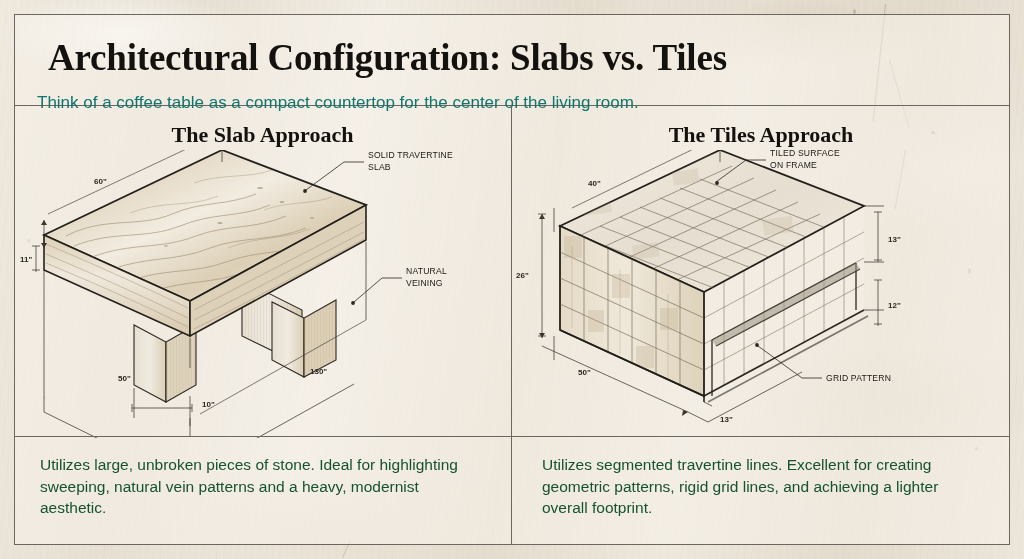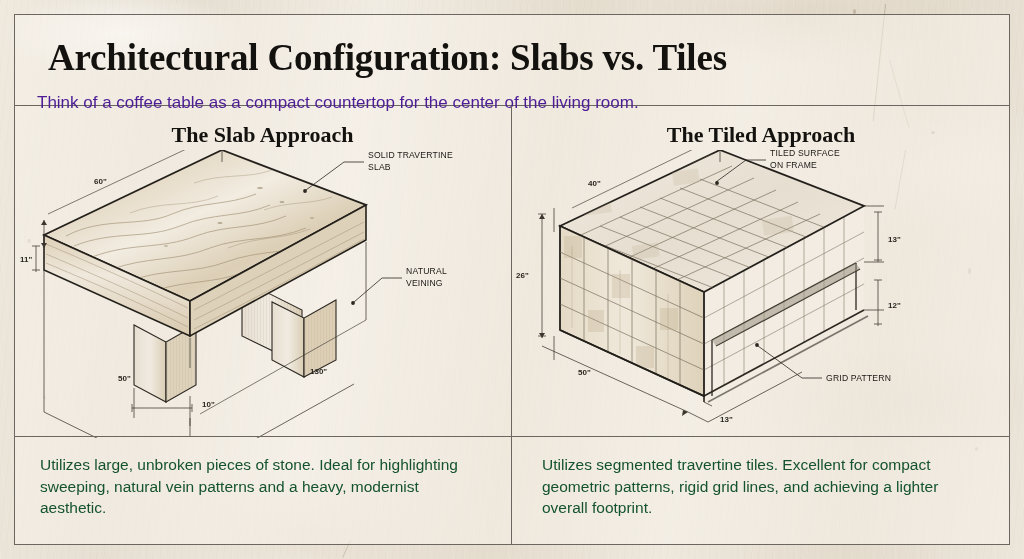--- a/index.html
+++ b/index.html
@@ -43,21 +43,21 @@
     position:absolute;left:14px;top:14px;width:996px;height:92px;
     box-sizing:border-box;border-bottom:1.6px solid #6b6760;
     padding:10px 0 0 22px;
   }
   .title{
     font-family:"Liberation Serif",serif;
     font-size:37px;line-height:44px;font-weight:700;color:#14120f;
     letter-spacing:-.2px;margin:12px;white-space:nowrap;
   }
   .subtitle{
-    font-size:17px;line-height:22px;color:#4c1d95;margin:5px 0 0 1px;
+    font-size:17px;line-height:22px;color:#0f766e;margin:5px 0 0 1px;
     white-space:nowrap;
   }
 
   
   .panels{position:absolute;left:14px;top:106px;width:996px;height:439px;display:flex;}
   .panel{position:relative;width:498px;height:439px;box-sizing:border-box;}
   .panel.left{border-right:1.6px solid #6b6760;padding-left:32px;}
   .panel-title{
     position:absolute;left:0;right:0;top:16px;text-align:center;
     font-family:"Liberation Serif",serif;font-size:22px;font-weight:700;color:#14120f;
@@ -233,21 +233,21 @@
           <text class="ann-txt" x="392" y="124">NATURAL</text>
           <text class="ann-txt" x="392" y="136">VEINING</text>
         </svg>
       </div>
 
       <div class="caption-sep"></div>
       <div class="caption">Utilizes large, unbroken pieces of stone. Ideal for highlighting sweeping, natural vein patterns and a heavy, modernist aesthetic.</div>
     </div>
 
     <div class="panel right">
-      <div class="panel-title">The Tiled Approach</div>
+      <div class="panel-title">The Tiles Approach</div>
 
       <div class="art">
         <svg width="498" height="288" viewBox="0 0 498 288">
           <defs>
             <linearGradient id="tileTop" x1="0" y1="0" x2="1" y2="1">
               <stop offset="0%" stop-color="#efe9de"></stop>
               <stop offset="50%" stop-color="#e6ded0"></stop>
               <stop offset="100%" stop-color="#efe9de"></stop>
             </linearGradient>
             <linearGradient id="tileSide" x1="0" y1="0" x2="1" y2="0">
@@ -394,17 +394,17 @@
           <circle cx="205" cy="33" r="1.9" fill="#2b2721"></circle>
           <circle cx="245" cy="195" r="1.9" fill="#2b2721"></circle>
 
           <text class="ann-txt" x="258" y="6">TILED SURFACE</text>
           <text class="ann-txt" x="258" y="18">ON FRAME</text>
           <text class="ann-txt" x="314" y="231">GRID PATTERN</text>
         </svg>
       </div>
 
       <div class="caption-sep"></div>
-      <div class="caption">Utilizes segmented travertine tiles. Excellent for compact geometric patterns, rigid grid lines, and achieving a lighter overall footprint.</div>
+      <div class="caption">Utilizes segmented travertine lines. Excellent for creating geometric patterns, rigid grid lines, and achieving a lighter overall footprint.</div>
     </div>
 
   </div>
 </div>
 
 </body></html>

